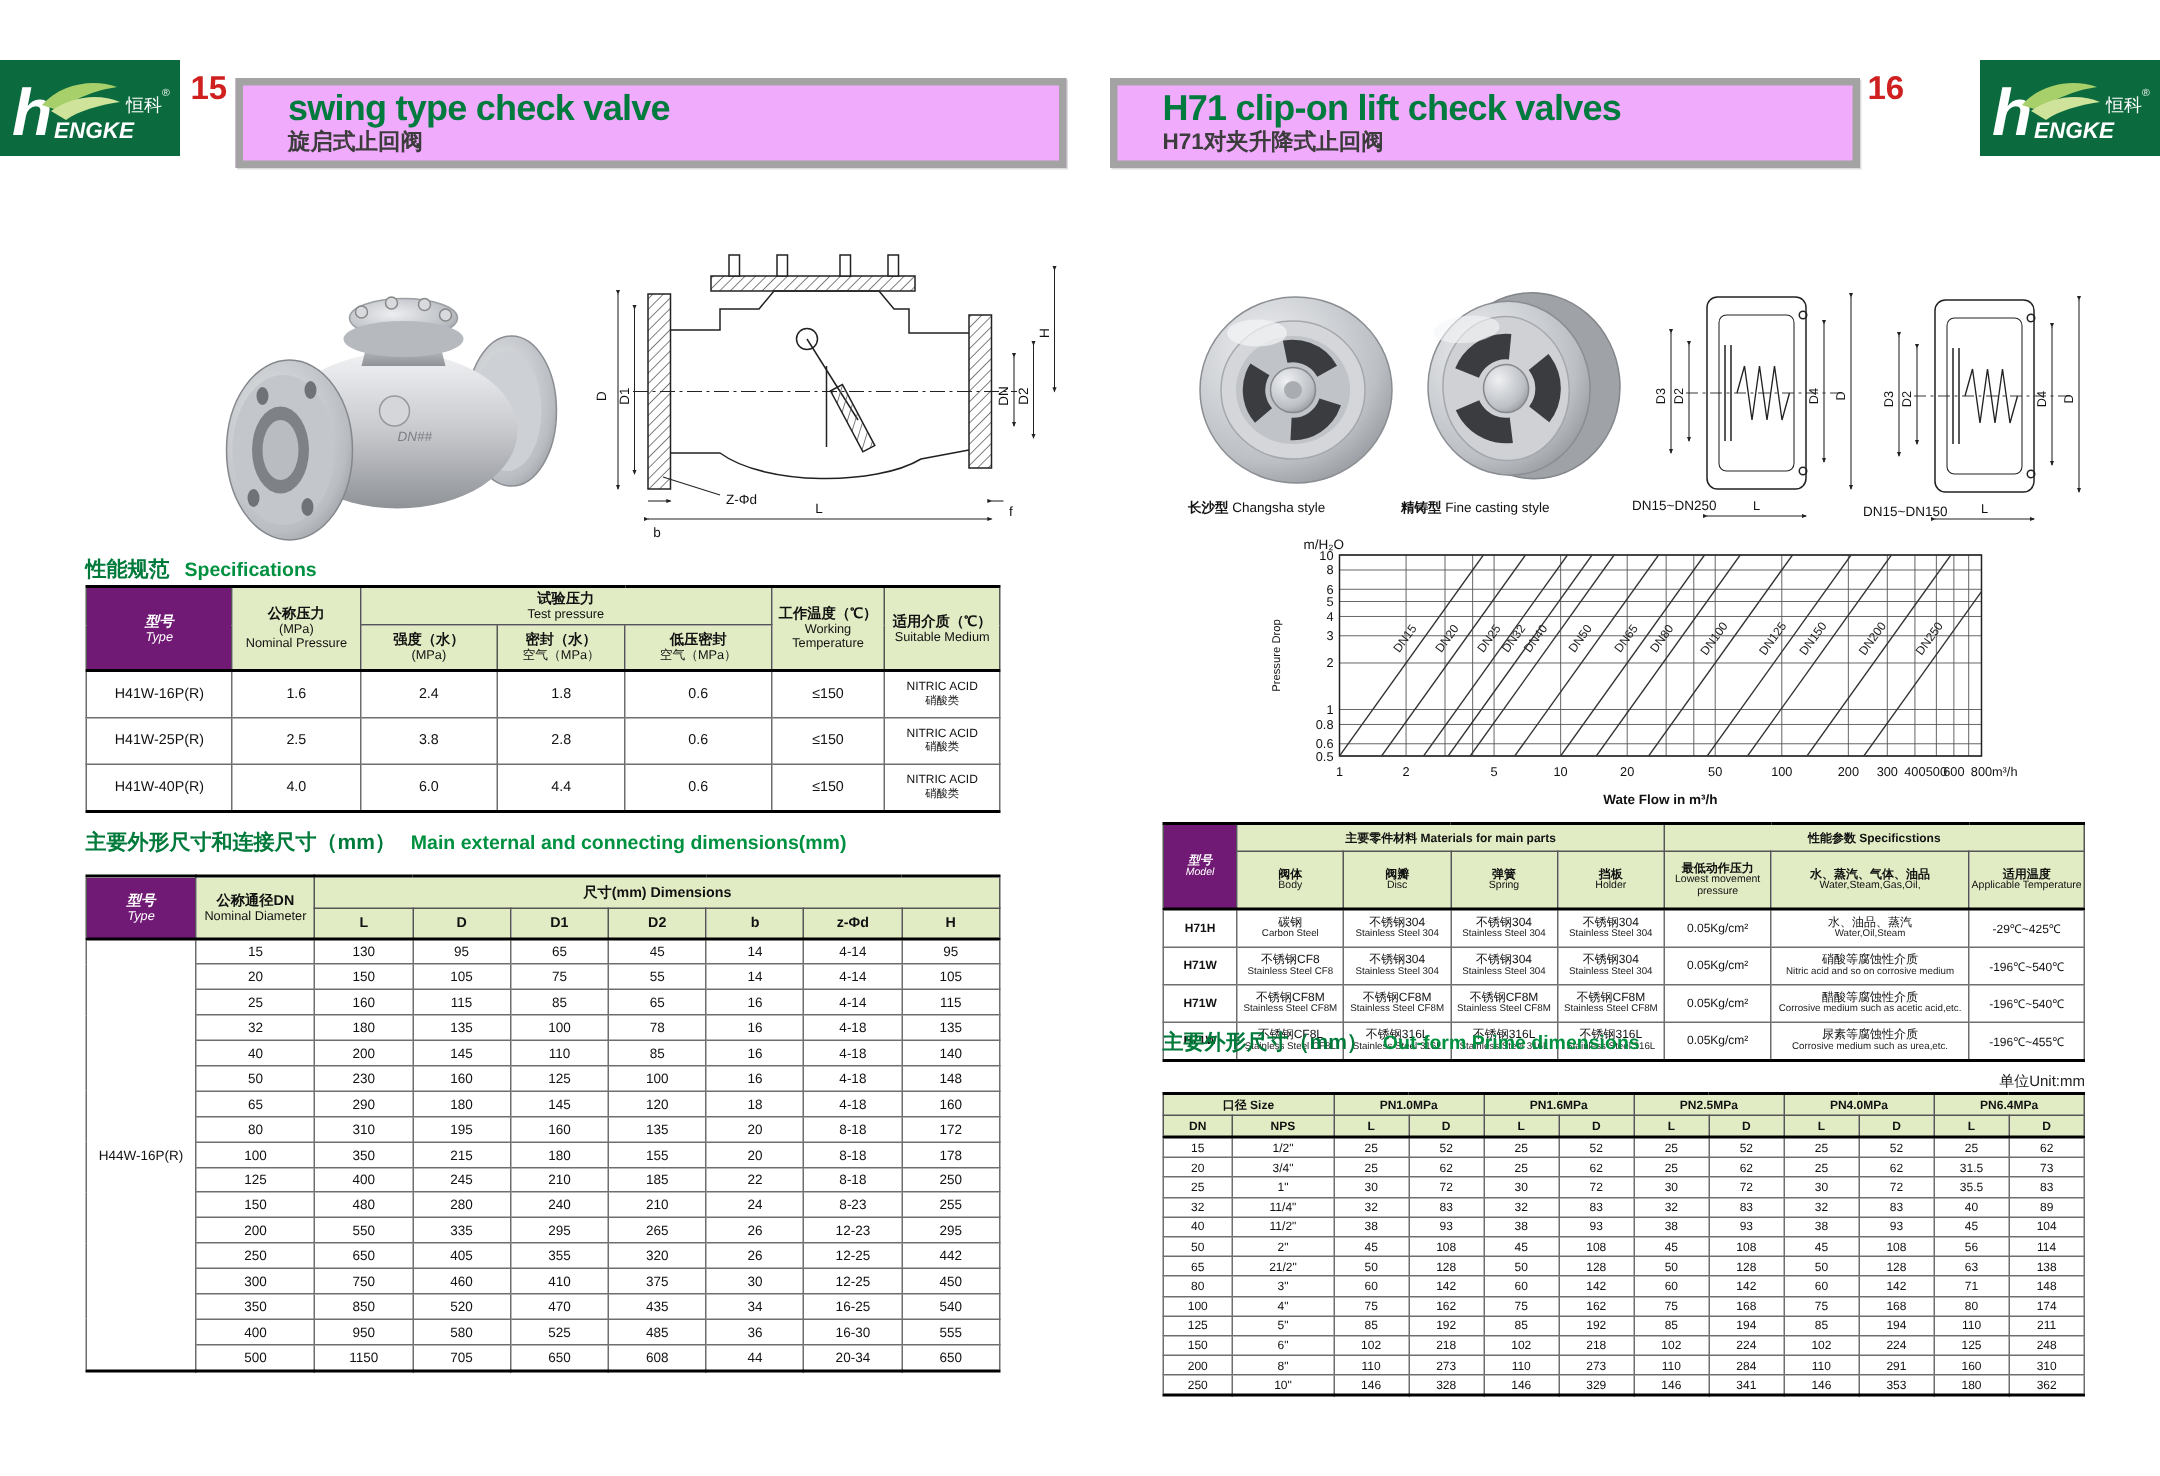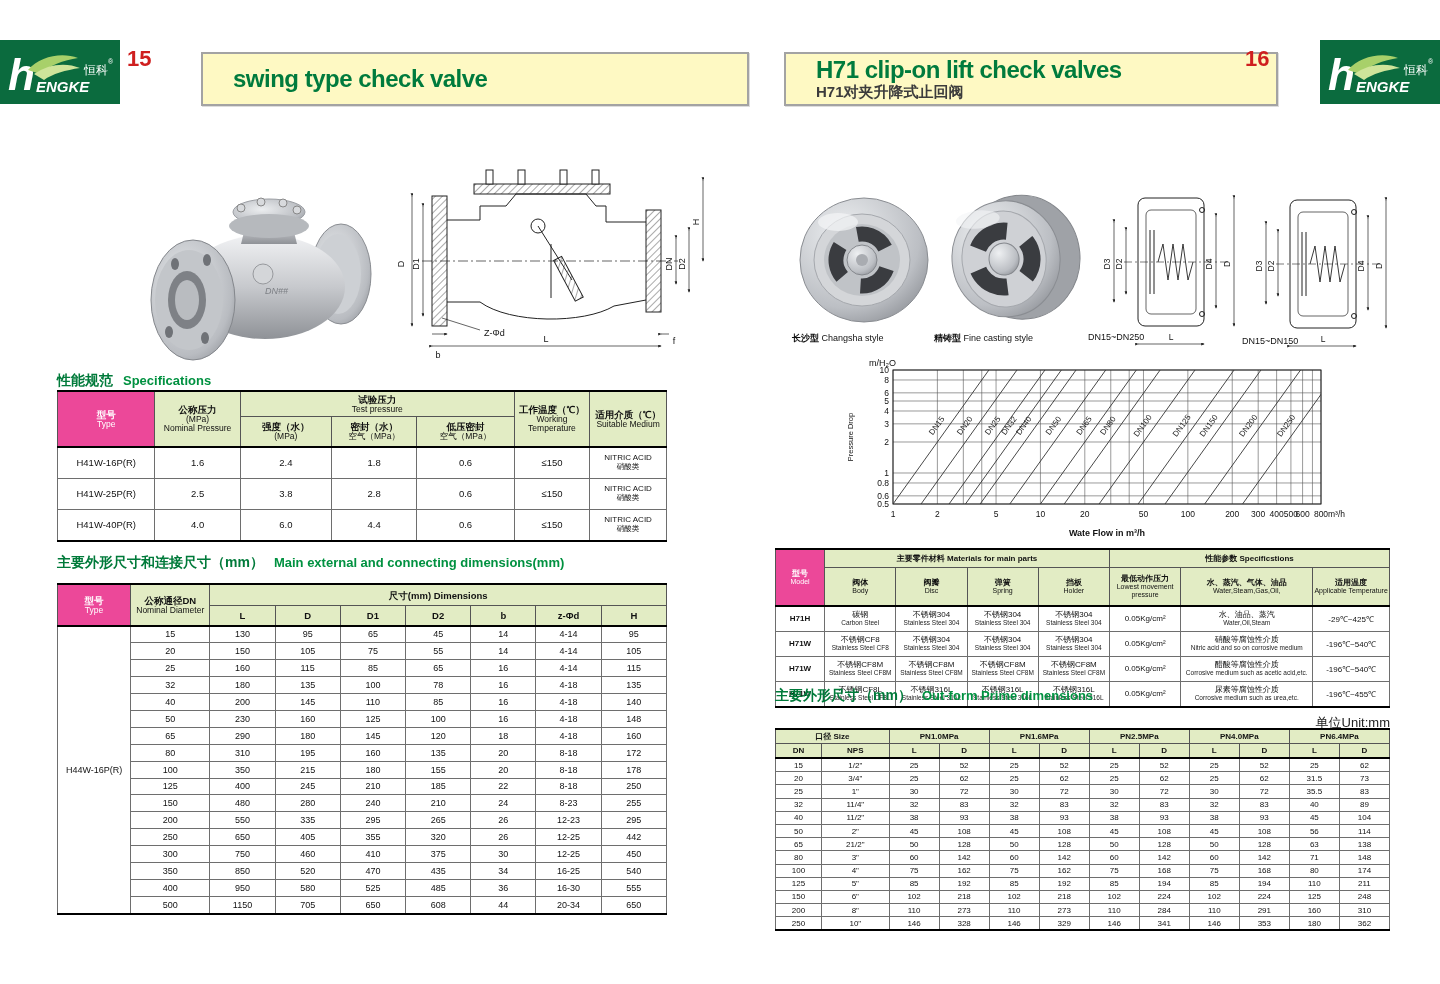--- a/index.html
+++ b/index.html
@@ -1,34 +1,34 @@
 <!DOCTYPE html>
 <html><head>
 <meta charset="utf-8">
 <style>
   html,body{margin:0;padding:0;background:#fff;}
   body{width:1440px;height:984px;position:relative;font-family:"Liberation Sans",sans-serif;color:#111;overflow:hidden;}
   .abs{position:absolute;}
   
   .logo-box{width:120px;height:64px;background:#0b6b3e;}
   .pgnum{font-size:22px;font-weight:bold;color:#cf1f1f;}
-  .title-box{height:50px;background:#fef9c3;border:2px solid #a3a3a3;box-shadow:1px 1px 0 #ddd;padding-left:30px;display:flex;flex-direction:column;justify-content:center;margin-left:44px;}
+  .title-box{height:50px;background:#f0abfc;border:5px solid #a3a3a3;box-shadow:1px 1px 0 #ddd;padding-left:30px;display:flex;flex-direction:column;justify-content:center;}
   .title-box .big{font-size:24px;font-weight:bold;color:#007b3d;line-height:26px;letter-spacing:-0.5px;}
   .title-box .sub{font-size:15px;color:#3c3c3c;line-height:18px;font-weight:bold;}
   
   .sec-title .zh{font-size:14px;font-weight:bold;color:#007a3a;}
   .sec-title .en{font-size:13px;font-weight:bold;color:#009140;margin-left:10px;}
-  .unit-note{font-size:13px;color:#222;}
+  .unit-note{font-size:10px;color:#222;}
   
   table.t{border-collapse:collapse;table-layout:fixed;width:100%;border-top:2px solid #000;border-bottom:2px solid #000;}
   table.t td{border:1px solid #6e6e6e;text-align:center;vertical-align:middle;padding:0 1px;overflow:hidden;}
   table.t thead{background:#e2ecc4;}
   table.t thead td{border-color:#555;}
   table.t thead{border-bottom:2px solid #000;}
-  td.dk{background:#ec4899;color:#fff;border-color:#175d3a #555 #000 #000;}
+  td.dk{background:#701a75;color:#fff;border-color:#175d3a #555 #000 #000;font-style:italic;}
   .hz{font-size:9.5px;font-weight:bold;line-height:11px;}
   .he{font-size:8.5px;line-height:9.5px;}
   .spec tbody td{height:30px;font-size:9.5px;}
   .dims tbody td{height:15.9px;font-size:9px;}
   .mat  tbody td{height:24px;font-size:8px;}
   .mat .m1{font-size:8px;line-height:9px;}
   .mat .m2{font-size:6.5px;line-height:7.5px;color:#222;}
   .mat .hz{font-size:8px;line-height:9px;}
   .mat .he{font-size:7px;line-height:8px;}
   .out tbody td{height:12.2px;font-size:8px;}
@@ -47,20 +47,21 @@
     <path d="M28,30 C40,16 62,12 78,18 C64,20 48,26 40,34 Z" fill="#a8d06a"></path>
     <path d="M34,34 C48,24 66,22 80,28 C66,30 52,34 44,40 Z" fill="#cfe49a"></path>
     <text x="36" y="52" font-size="15" font-weight="bold" font-style="italic" fill="#fff">ENGKE</text>
     <text x="84" y="34" font-size="12" fill="#fff">恒科</text>
     <text x="108" y="24" font-size="7" fill="#fff">®</text>
   </svg>
 </div>
 <div class="abs pgnum" style="left:127px;top:46px;">15</div>
 <div class="abs title-box" style="left:157px;top:52px;width:514px;">
   <div class="big">swing type check valve</div>
+  <div class="sub">旋启式止回阀</div>
 </div>
 <div class="abs title-box" style="left:740px;top:52px;width:460px;">
   <div class="big">H71 clip-on lift check valves</div>
   <div class="sub">H71对夹升降式止回阀</div>
 </div>
 <div class="abs pgnum" style="left:1245px;top:46px;">16</div>
 <div class="abs logo-box" style="left:1320px;top:40px;">
   <svg width="120" height="64" viewBox="0 0 120 64">
     <text x="8" y="50" font-size="44" font-weight="bold" font-style="italic" fill="#fff">h</text>
     <path d="M28,30 C40,16 62,12 78,18 C64,20 48,26 40,34 Z" fill="#a8d06a"></path>

